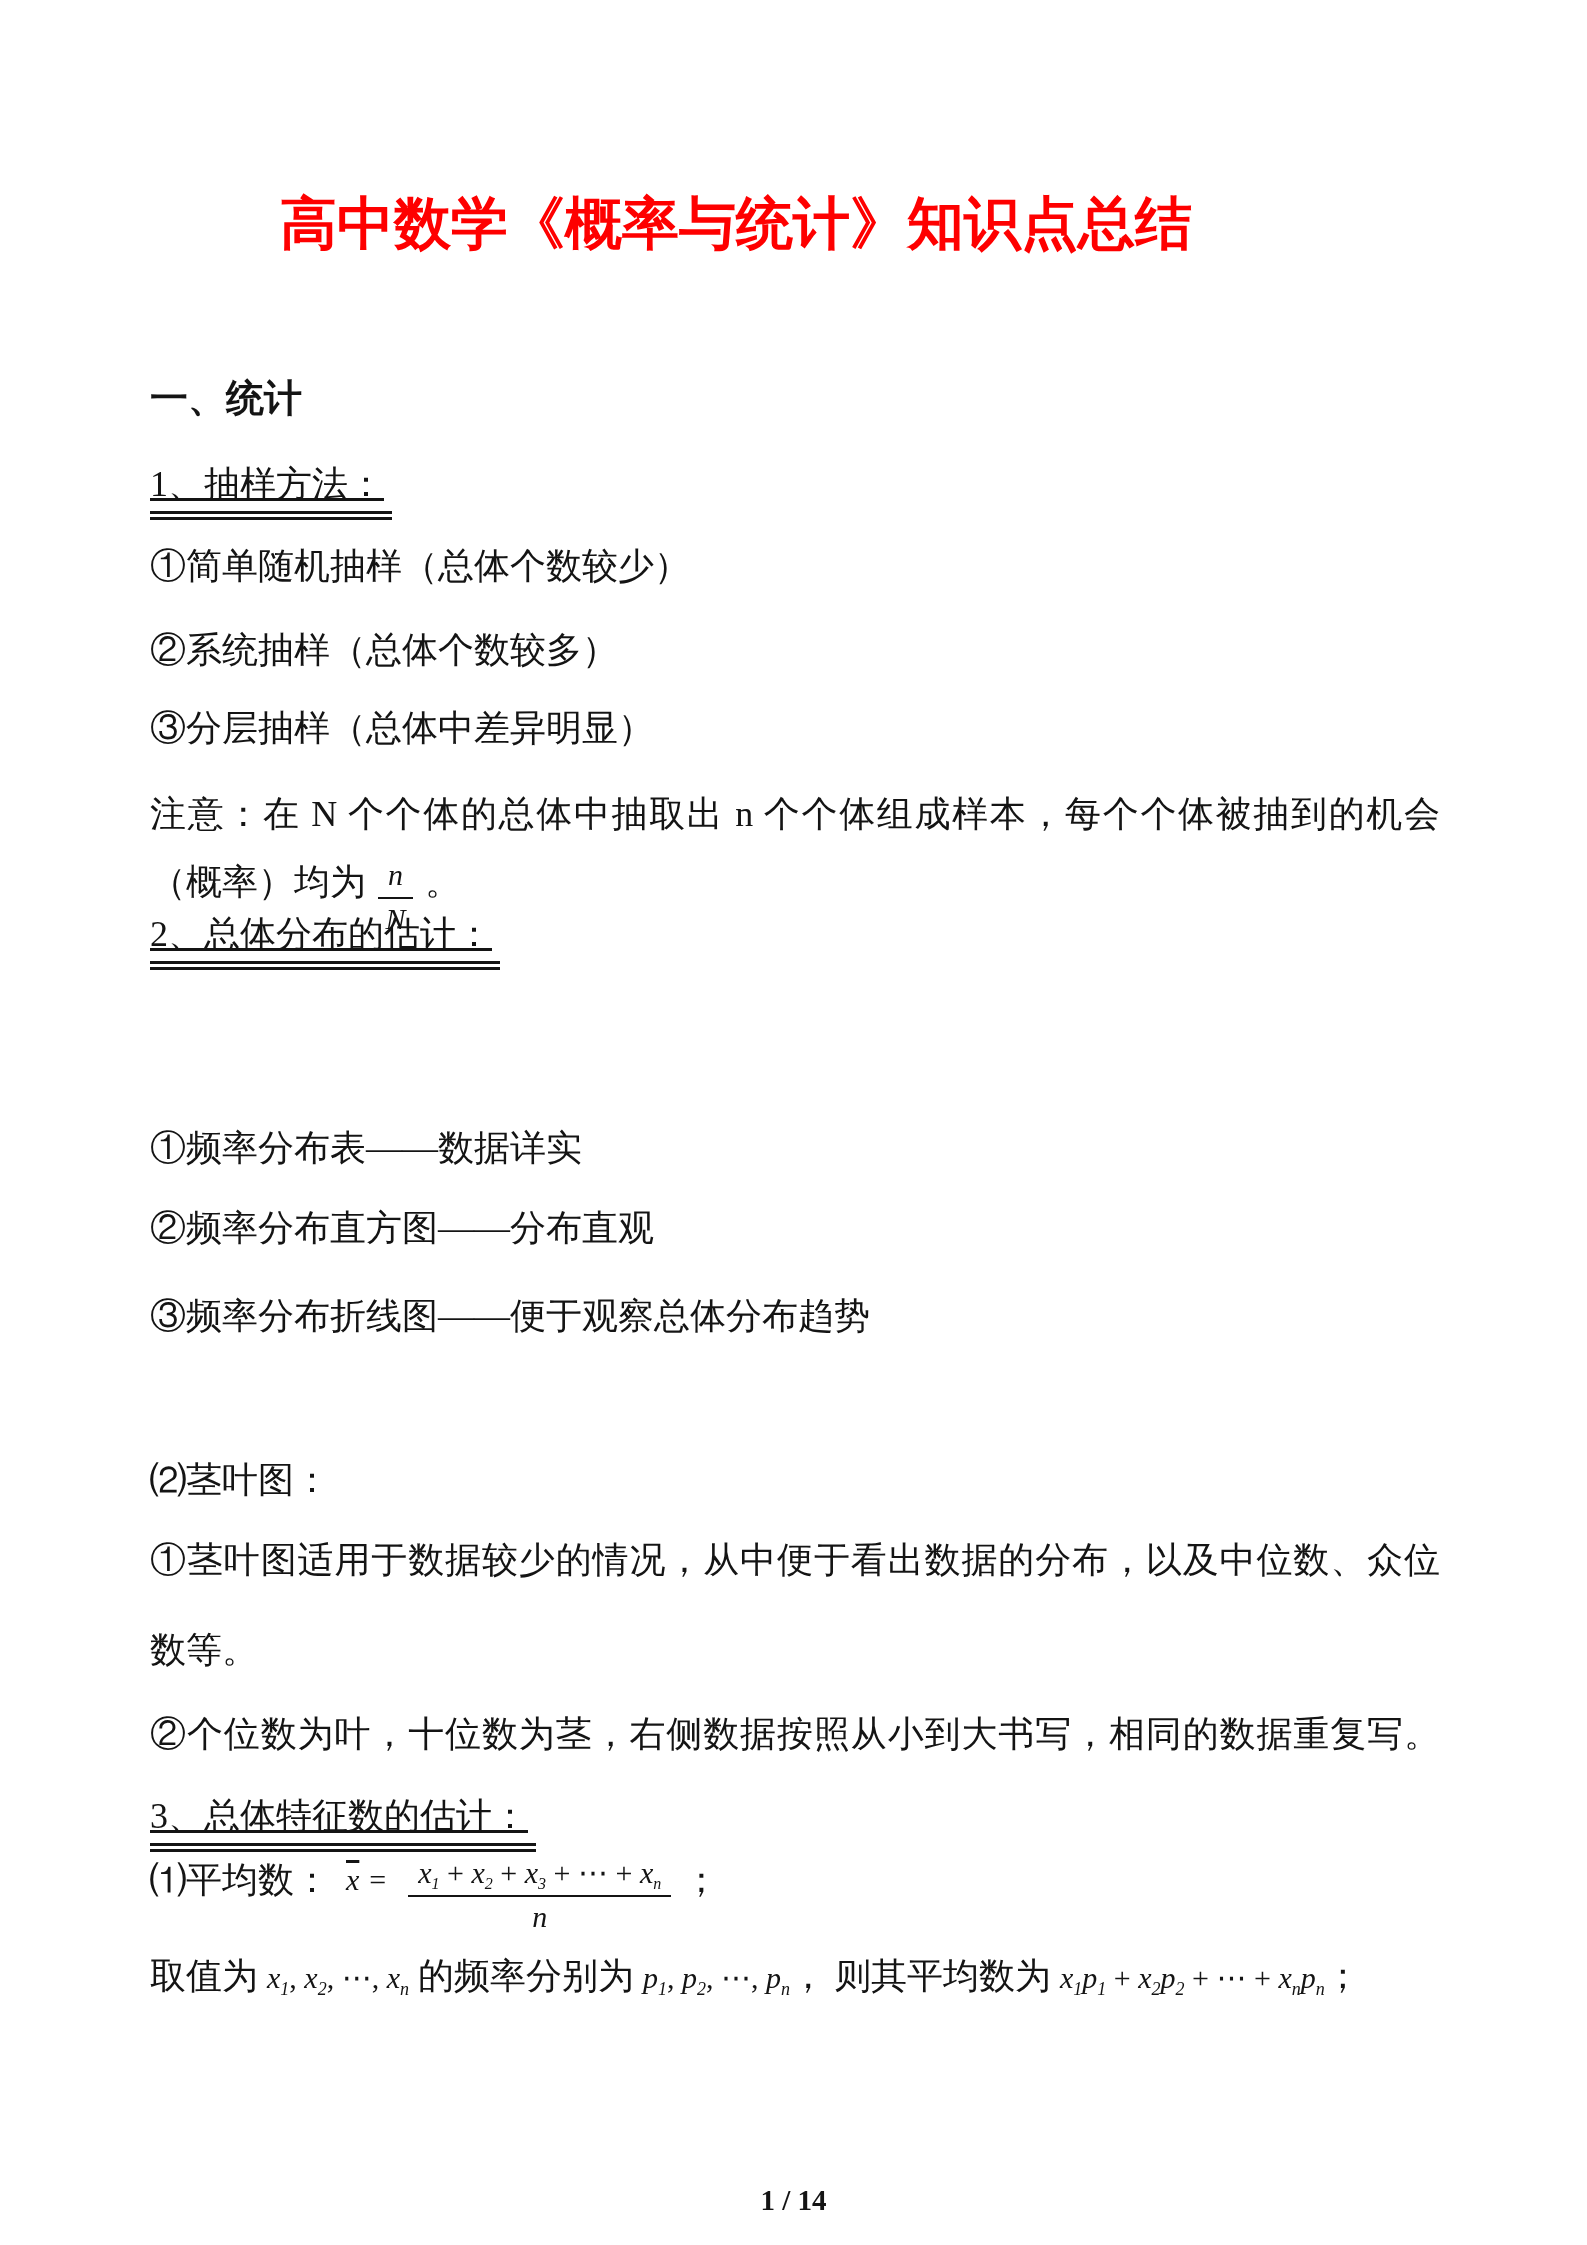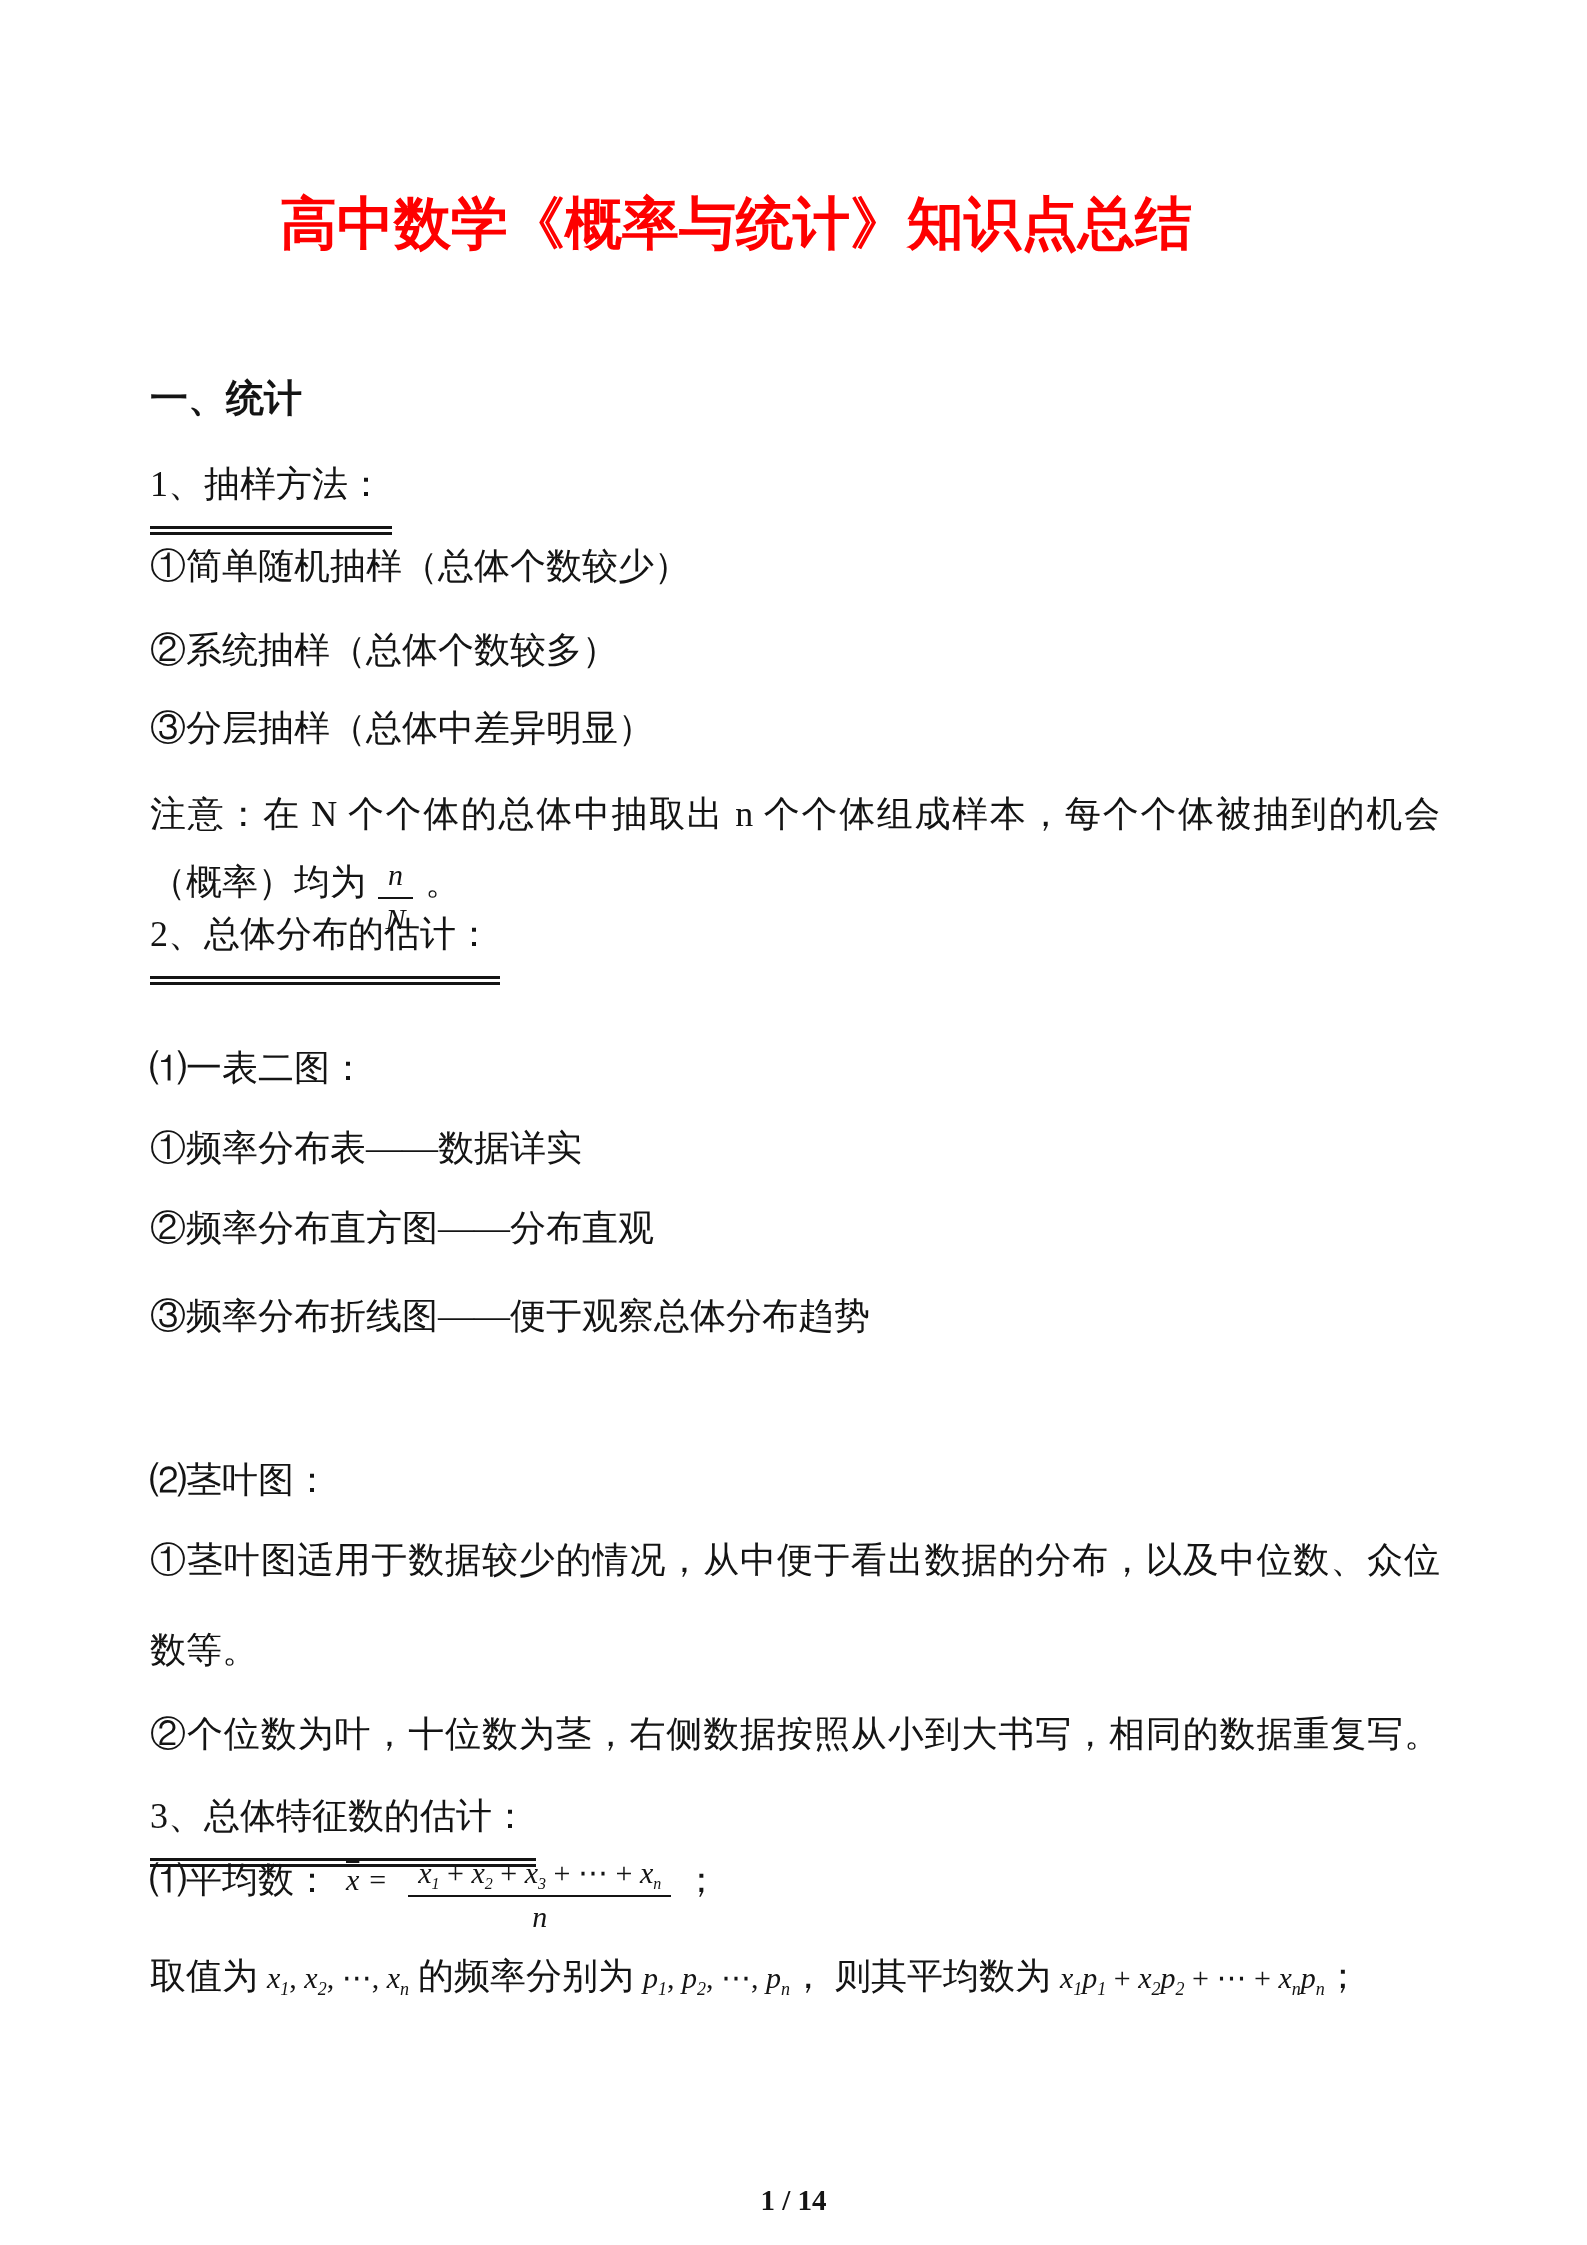--- a/index.html
+++ b/index.html
@@ -14,21 +14,21 @@
     text-align:center;font-size:57px;line-height:72px;font-weight:bold;
     white-space:nowrap;
   }
   .content{position:absolute;left:150px;top:0;width:1290px;height:2245px;}
   .ln{
     position:absolute;left:0;width:100%;
     font-size:36px;line-height:48px;white-space:nowrap;
   }
   .h1{font-weight:bold;font-size:38px;}
   .just{white-space:normal;text-align:justify;text-align-last:justify;}
-  .du{border-bottom:9px double #141414;padding-bottom:18px;padding-right:8px;display:inline-block;}
+  .du{border-bottom:9px double #141414;padding-bottom:3px;padding-right:8px;display:inline-block;text-decoration:underline;}
   .flexline{display:flex;align-items:flex-start;}
   .frac{
     display:inline-flex;flex-direction:column;align-items:center;
     margin:0 12px;font-size:30px;line-height:1.15;
   }
   .fnum{border-bottom:2px solid #141414;padding:0 10px 4px;}
   .fden{padding-top:3px;}
   .mi{font-style:italic;}
   .xbar{font-style:italic;text-decoration:overline;font-size:30px;margin-left:16px;}
   .meq{font-size:30px;margin:0 10px;}
@@ -64,21 +64,20 @@
       <span>（概率）均为</span>
       <span class="frac">
         <span class="fnum mi">n</span>
         <span class="fden mi">N</span>
       </span>
       <span>。</span>
     </div>
 
     <div class="ln" style="top:910px"><span class="du">2、总体分布的估计：</span></div>
 
-    <div class="ln" style="top:1044px">⑴一表二图：</div>
     <div class="ln" style="top:1124px">①频率分布表——数据详实</div>
     <div class="ln" style="top:1204px">②频率分布直方图——分布直观</div>
     <div class="ln" style="top:1292px">③频率分布折线图——便于观察总体分布趋势</div>
 
     <div class="ln" style="top:1456px">⑵茎叶图：</div>
     <div class="ln just" style="top:1536px">①茎叶图适用于数据较少的情况，从中便于看出数据的分布，以及中位数、众位</div>
     <div class="ln" style="top:1626px">数等。</div>
     <div class="ln just" style="top:1710px">②个位数为叶，十位数为茎，右侧数据按照从小到大书写，相同的数据重复写。</div>
 
     <div class="ln" style="top:1792px"><span class="du">3、总体特征数的估计：</span></div>

